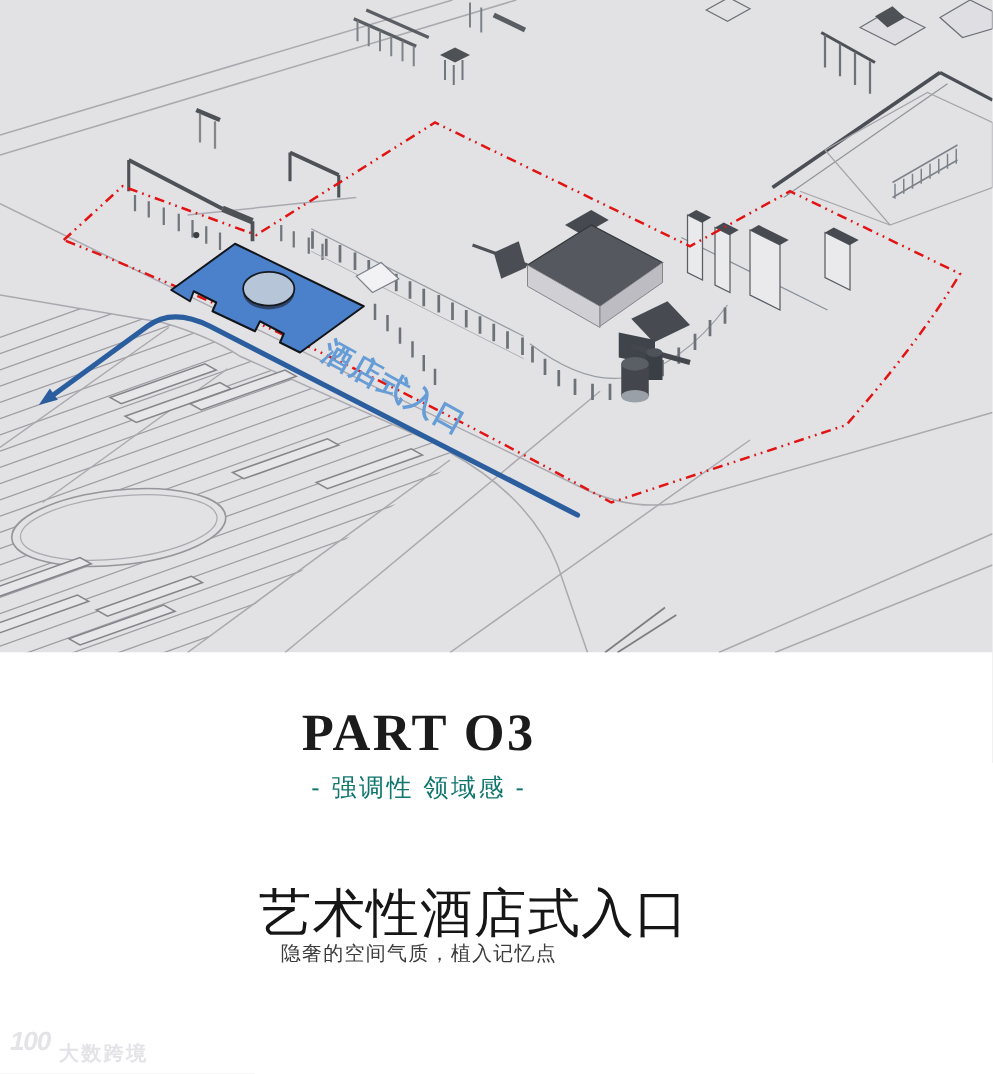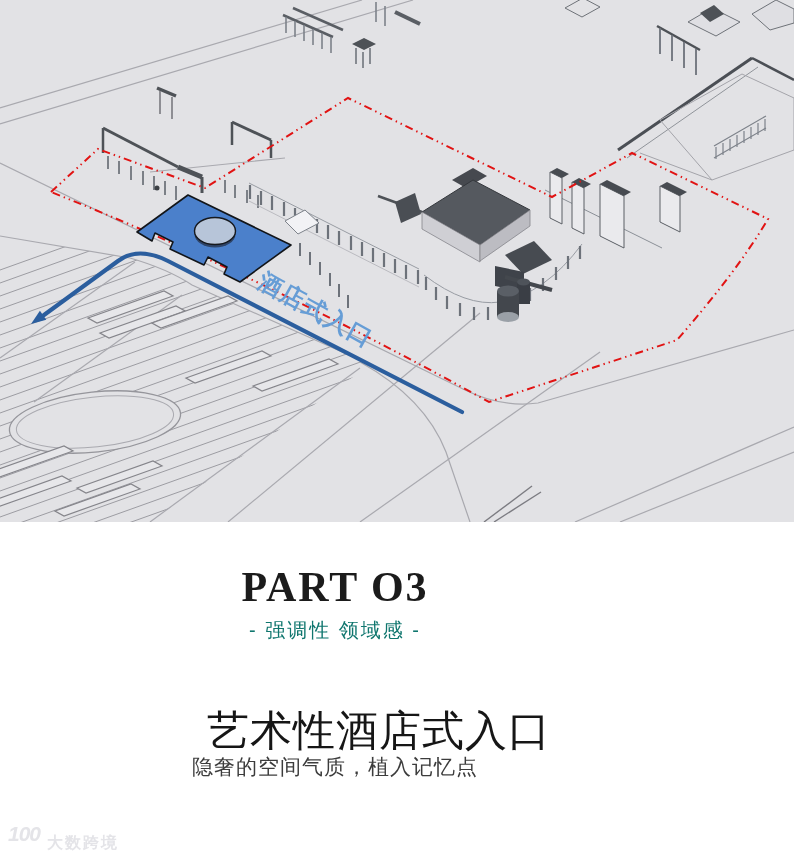--- a/index.html
+++ b/index.html
@@ -7,21 +7,21 @@
     width:794px;height:859px;position:relative;background:#ffffff;overflow:hidden;
     font-family:"Liberation Sans","DejaVu Sans",sans-serif;
   }
   .plan-wrap{position:absolute;left:0;top:0;width:794px;height:522px;overflow:hidden;}
   .plan-wrap svg{display:block;}
   .caption{position:absolute;left:0;width:670px;text-align:center;}
   .part-title{top:563px;font-family:"Liberation Serif","DejaVu Serif",serif;
     font-weight:700;font-size:42px;letter-spacing:2px;color:#1b1b1b;}
   .part-subtitle{top:617px;font-size:20px;letter-spacing:2px;color:#0f766e;}
   .headline{top:703px;font-size:42px;font-weight:500;letter-spacing:1px;color:#161616;padding-left:44px;}
-  .subheadline{top:753px;font-size:21px;letter-spacing:1px;color:#3c3c3c;}
+  .subheadline{top:753px;font-size:16px;letter-spacing:1px;color:#3c3c3c;}
   .watermark{position:absolute;left:8px;top:822px;display:flex;align-items:center;
     color:#e4e4e8;user-select:none;}
   .wm-logo{font-weight:700;font-style:italic;font-size:21px;letter-spacing:-1px;
     border-bottom:2px solid #e4e4e8;padding:0 2px 16px 0;margin-right:5px;}
   .wm-text{font-weight:700;font-size:16px;letter-spacing:2px;}
 </style>
 </head>
 <body>
 
 <div class="plan-wrap">

